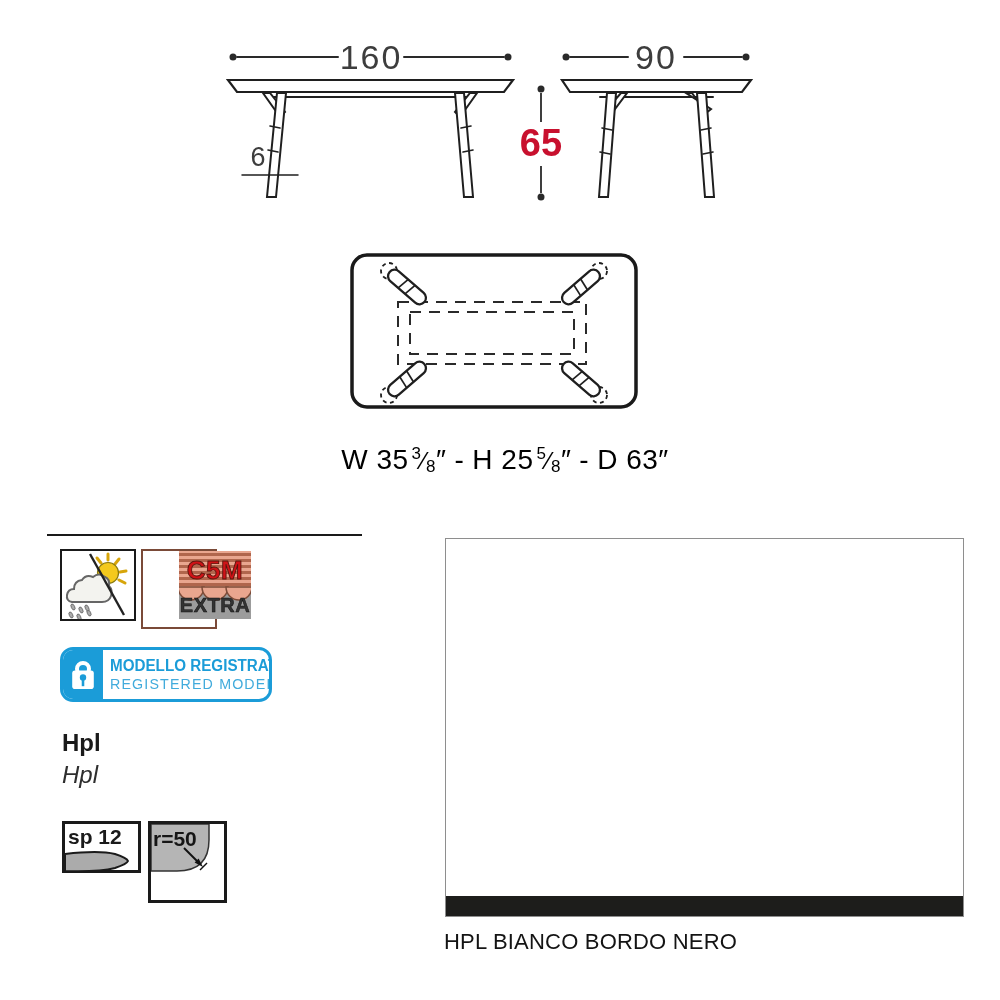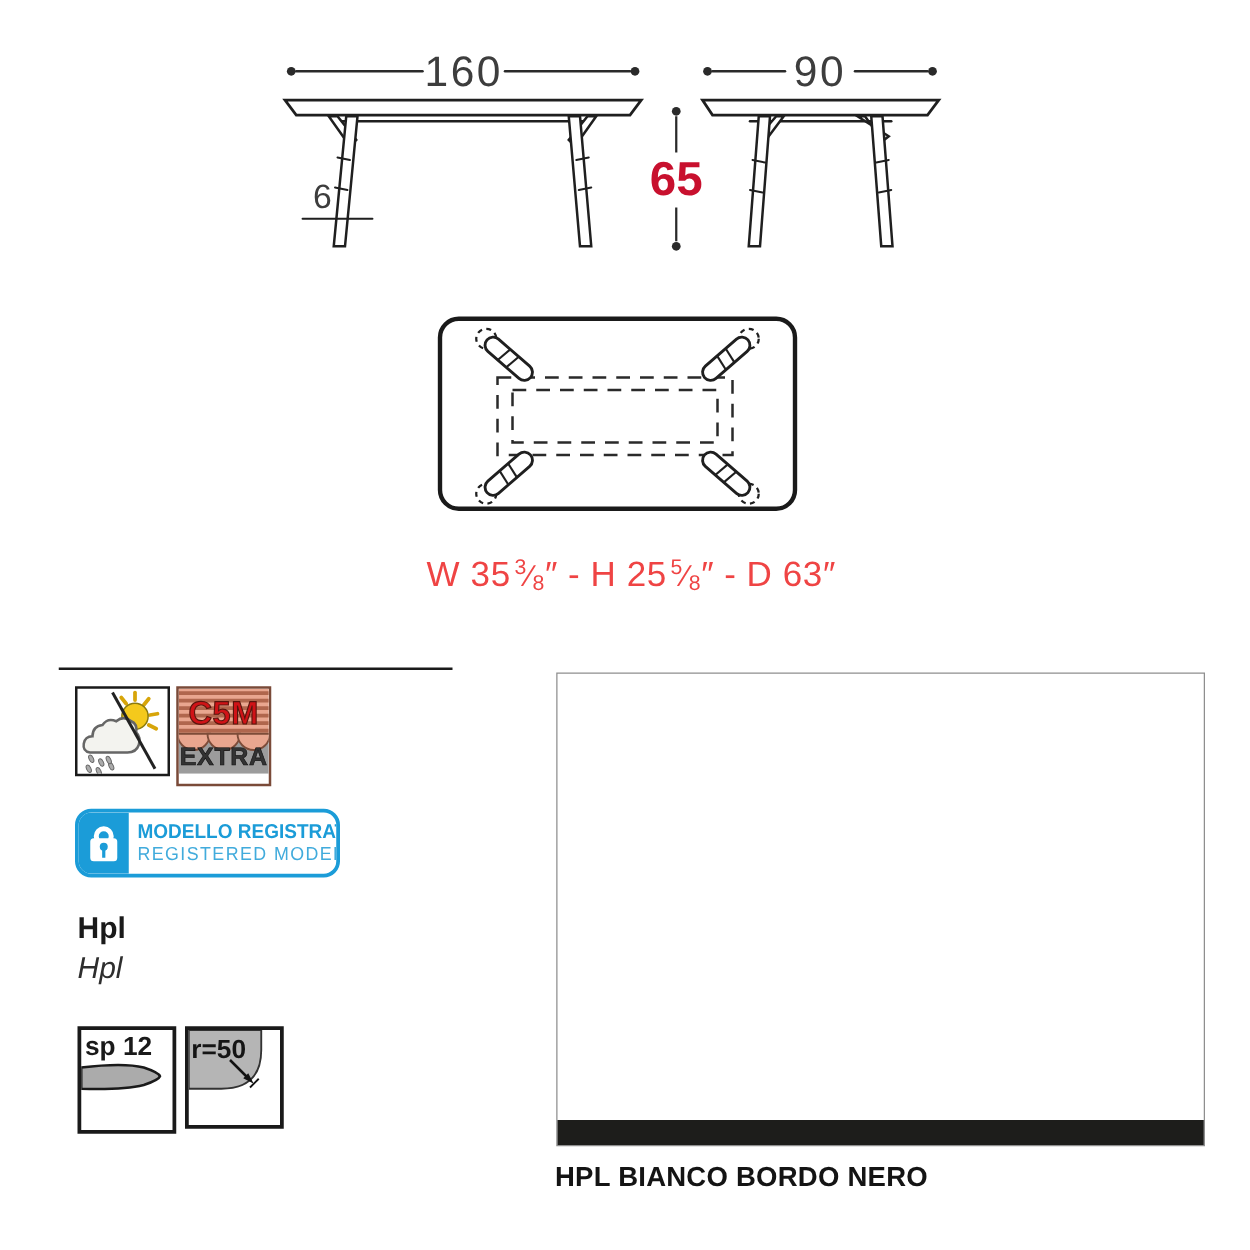--- a/index.html
+++ b/index.html
@@ -5,50 +5,50 @@
   html,body{margin:0;padding:0;background:#ffffff;}
   body{width:1000px;height:1000px;position:relative;font-family:"Liberation Sans",sans-serif;overflow:hidden;}
   svg text{font-family:"Liberation Sans",sans-serif;}
   .dim{font-size:34px;fill:#3d3d3d;letter-spacing:2px;}
   .dim-small{font-size:27px;fill:#3d3d3d;}
   .dim-red{font-size:38px;font-weight:bold;fill:#c8102e;}
 
   #drawing{position:absolute;left:0;top:0;}
 
   .dims-line{position:absolute;left:285px;top:444px;width:440px;text-align:center;
-    font-size:28px;color:#ef4444;letter-spacing:.5px;white-space:nowrap;}
+    font-size:28px;color:#000000;letter-spacing:.5px;white-space:nowrap;}
   .dims-line sup{font-size:17px;vertical-align:10px;}
   .dims-line sub{font-size:17px;vertical-align:-3px;}
   .dims-line .slash{font-size:24px;}
   .dims-line .dash{margin:0 8px;}
   .dims-line .frac{margin-left:3px;}
 
   .rule{position:absolute;left:47px;top:534px;width:315px;height:2px;background:#1a1a1a;}
 
   .icon-box{position:absolute;background:#fff;border:2px solid #1a1a1a;box-sizing:border-box;}
   .icon-outdoor{left:60px;top:549px;width:76px;height:72px;}
-  .icon-c5m{left:141px;top:549px;width:76px;height:80px;border-color:#7a4a38;}
+  .icon-c5m{left:141px;top:549px;width:76px;height:80px;border-color:#7a4a38;padding-left:36px;}
 
   .badge{position:absolute;left:60px;top:647px;width:212px;height:55px;border:3px solid #1b9cd8;
     border-radius:13px;background:#fff;box-sizing:border-box;display:flex;overflow:hidden;}
   .badge-block{flex:0 0 40px;width:40px;background:#1b9cd8;display:flex;align-items:center;justify-content:center;}
   .badge-text{display:flex;flex-direction:column;justify-content:center;padding-left:7px;line-height:1.15;white-space:nowrap;}
   .badge-line1{color:#1b9cd8;font-weight:bold;font-size:16px;transform:scaleX(.95);transform-origin:left;}
   .badge-line2{color:#41abdc;font-size:15px;letter-spacing:1.2px;transform:scaleX(.95);transform-origin:left;}
 
   .hpl-bold{position:absolute;left:62px;top:729px;font-size:24px;font-weight:bold;color:#1a1a1a;}
   .hpl-italic{position:absolute;left:62px;top:761px;font-size:24px;font-style:italic;color:#2e2e2e;}
 
-  .icon-sp{left:62px;top:821px;width:79px;height:86px;border-width:3px;}
+  .icon-sp{left:62px;top:821px;width:79px;height:52px;border-width:3px;}
   .icon-r{left:148px;top:821px;width:79px;height:82px;border-width:3px;}
 
   .swatch{position:absolute;left:445px;top:538px;width:519px;height:379px;border:1.5px solid #8e8e8e;
     background:#fff;box-sizing:border-box;}
   .swatch-bar{position:absolute;left:0;right:0;bottom:0;height:20px;background:#1d1d1b;}
-  .caption{position:absolute;left:444px;top:929px;font-size:22px;font-weight:bold;color:#141414;letter-spacing:.2px;}
+  .caption{position:absolute;left:444px;top:929px;font-size:22px;font-weight:normal;color:#141414;letter-spacing:.2px;}
 </style>
 </head>
 <body>
 
 <svg id="drawing" width="1000" height="500" viewBox="0 0 1000 500">
 
   <g stroke-linecap="round">
 
     <circle cx="233" cy="57" r="3.5" fill="#2a2a2a"></circle>
     <line x1="237" y1="57" x2="338" y2="57" stroke="#2a2a2a" stroke-width="2"></line>

